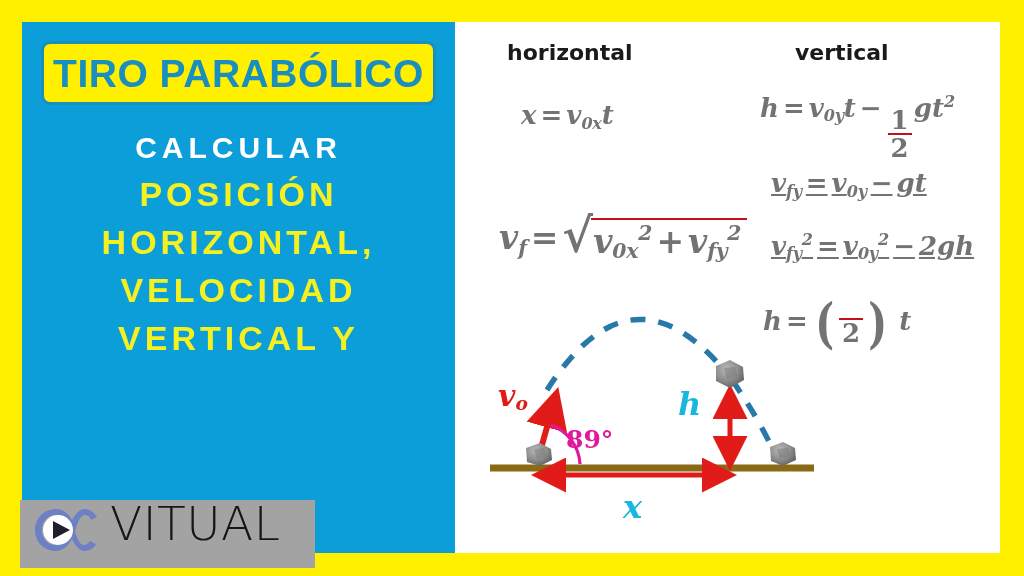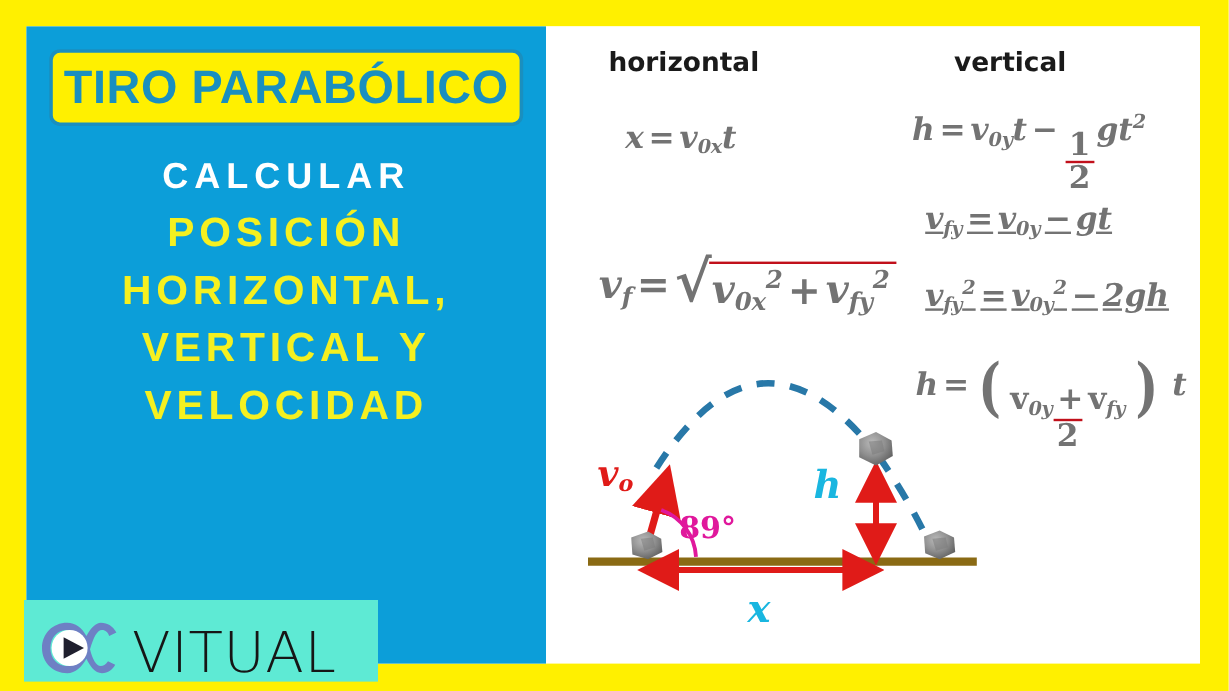--- a/index.html
+++ b/index.html
@@ -75,23 +75,23 @@
   .hl.white { color: #FFFFFF; font-size: 30px; letter-spacing: 5px; }
   .hl.yellow { color: #F5F020; font-size: 34px; letter-spacing: 4px; text-align: center; }
 
   
   #logo {
     position: absolute;
     left: 20px;
     bottom: 8px;
     width: 295px;
     height: 68px;
-    background: #5eead4;
+    background: #a3a3a3;
     display: flex;
-    align-items: flex-end;
+    align-items: flex-start;
     padding-left: 10px;
   }
   #logo-mark { width: 84px; height: 58px; flex: none; }
   #logo-word {
     font-size: 47px;
     color: #161616;
     letter-spacing: 0.5px;
     font-family: "DejaVu Sans", sans-serif;
     font-weight: 300;
     line-height: 1;
@@ -204,22 +204,22 @@
   <div id="left-panel">
 
     <div id="title-box">
       <span id="title-text">TIRO PARABÓLICO</span>
     </div>
 
     <div id="headline">
       <span class="hl white">CALCULAR</span>
       <span class="hl yellow">POSICIÓN</span>
       <span class="hl yellow">HORIZONTAL,</span>
+      <span class="hl yellow">VELOCIDAD</span>
       <span class="hl yellow">VERTICAL Y</span>
-      <span class="hl yellow">VELOCIDAD</span>
     </div>
 
   </div>
 
   <div id="logo">
     <svg id="logo-mark" viewBox="0 0 84 58">
 
       <path d="M54 9 C50 9 46 13 42 20 C38 13 33 9 26 9 C14 9 5 18 5 30 C5 42 14 51 26 51
                C33 51 38 46 42 39 C45 45 49 51 55 51 C60 51 64 48 66 44 L60 41
                C58 44 56 45 54 45 C50 45 47 39 45 31 C48 21 51 15 55 15 C58 15 60 17 61 20 L67 17
@@ -259,21 +259,20 @@
     <div class="formula" id="f-v2">
       v<sub>fy</sub><span class="op">=</span>v<sub>0y</sub><span class="op">−</span>gt
     </div>
 
     <div class="formula" id="f-v3">
       v<sub>fy</sub><sup>2</sup><span class="op">=</span>v<sub>0y</sub><sup>2</sup><span class="op">−</span>2gh
     </div>
 
     <div class="formula" id="f-v4">
       h<span class="op">=</span><span class="paren">(</span><span class="frac">
-          <span class="num">v<sub>0y</sub><span class="op">+</span>v<sub>fy</sub></span>
           <span class="den">2</span>
         </span><span class="paren">)</span>&nbsp;t
     </div>
 
     <div id="diagram">
 
       <svg width="340" height="291" viewBox="0 0 340 291">
         <defs>
           <marker id="ar-red" markerWidth="7" markerHeight="7" refX="5.6" refY="3.5" orient="auto">
             <path d="M0,0 L7,3.5 L0,7 Z" fill="#E01B18"></path>

